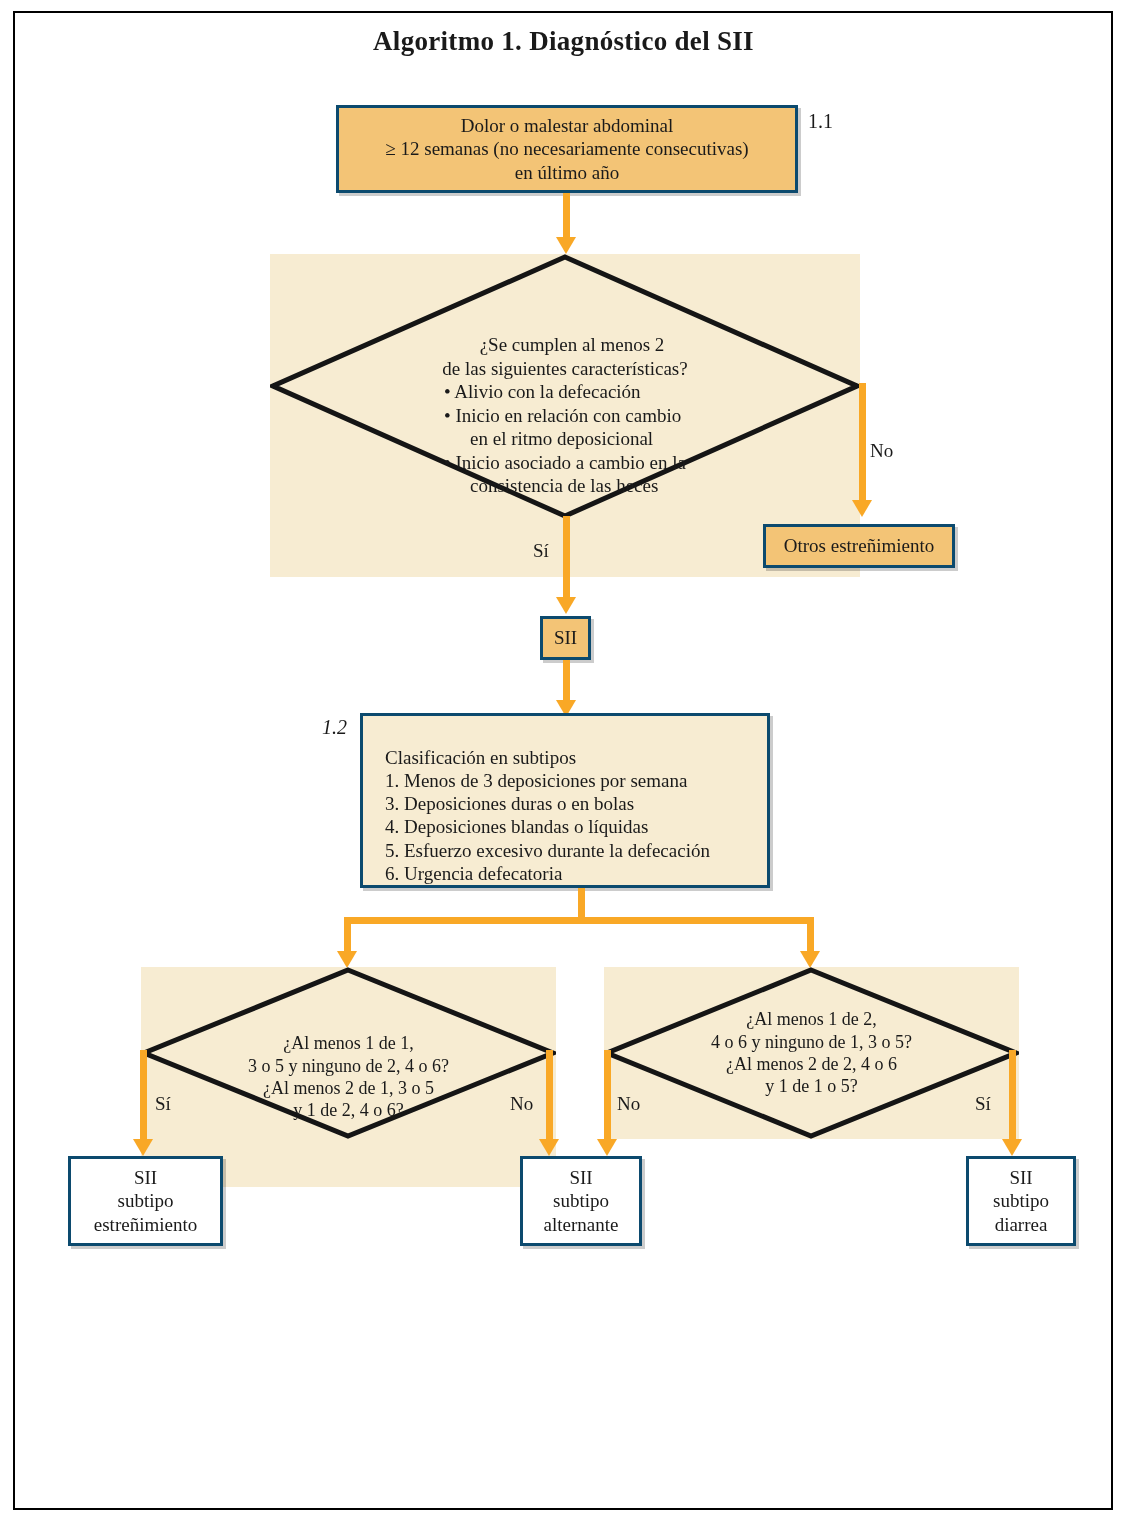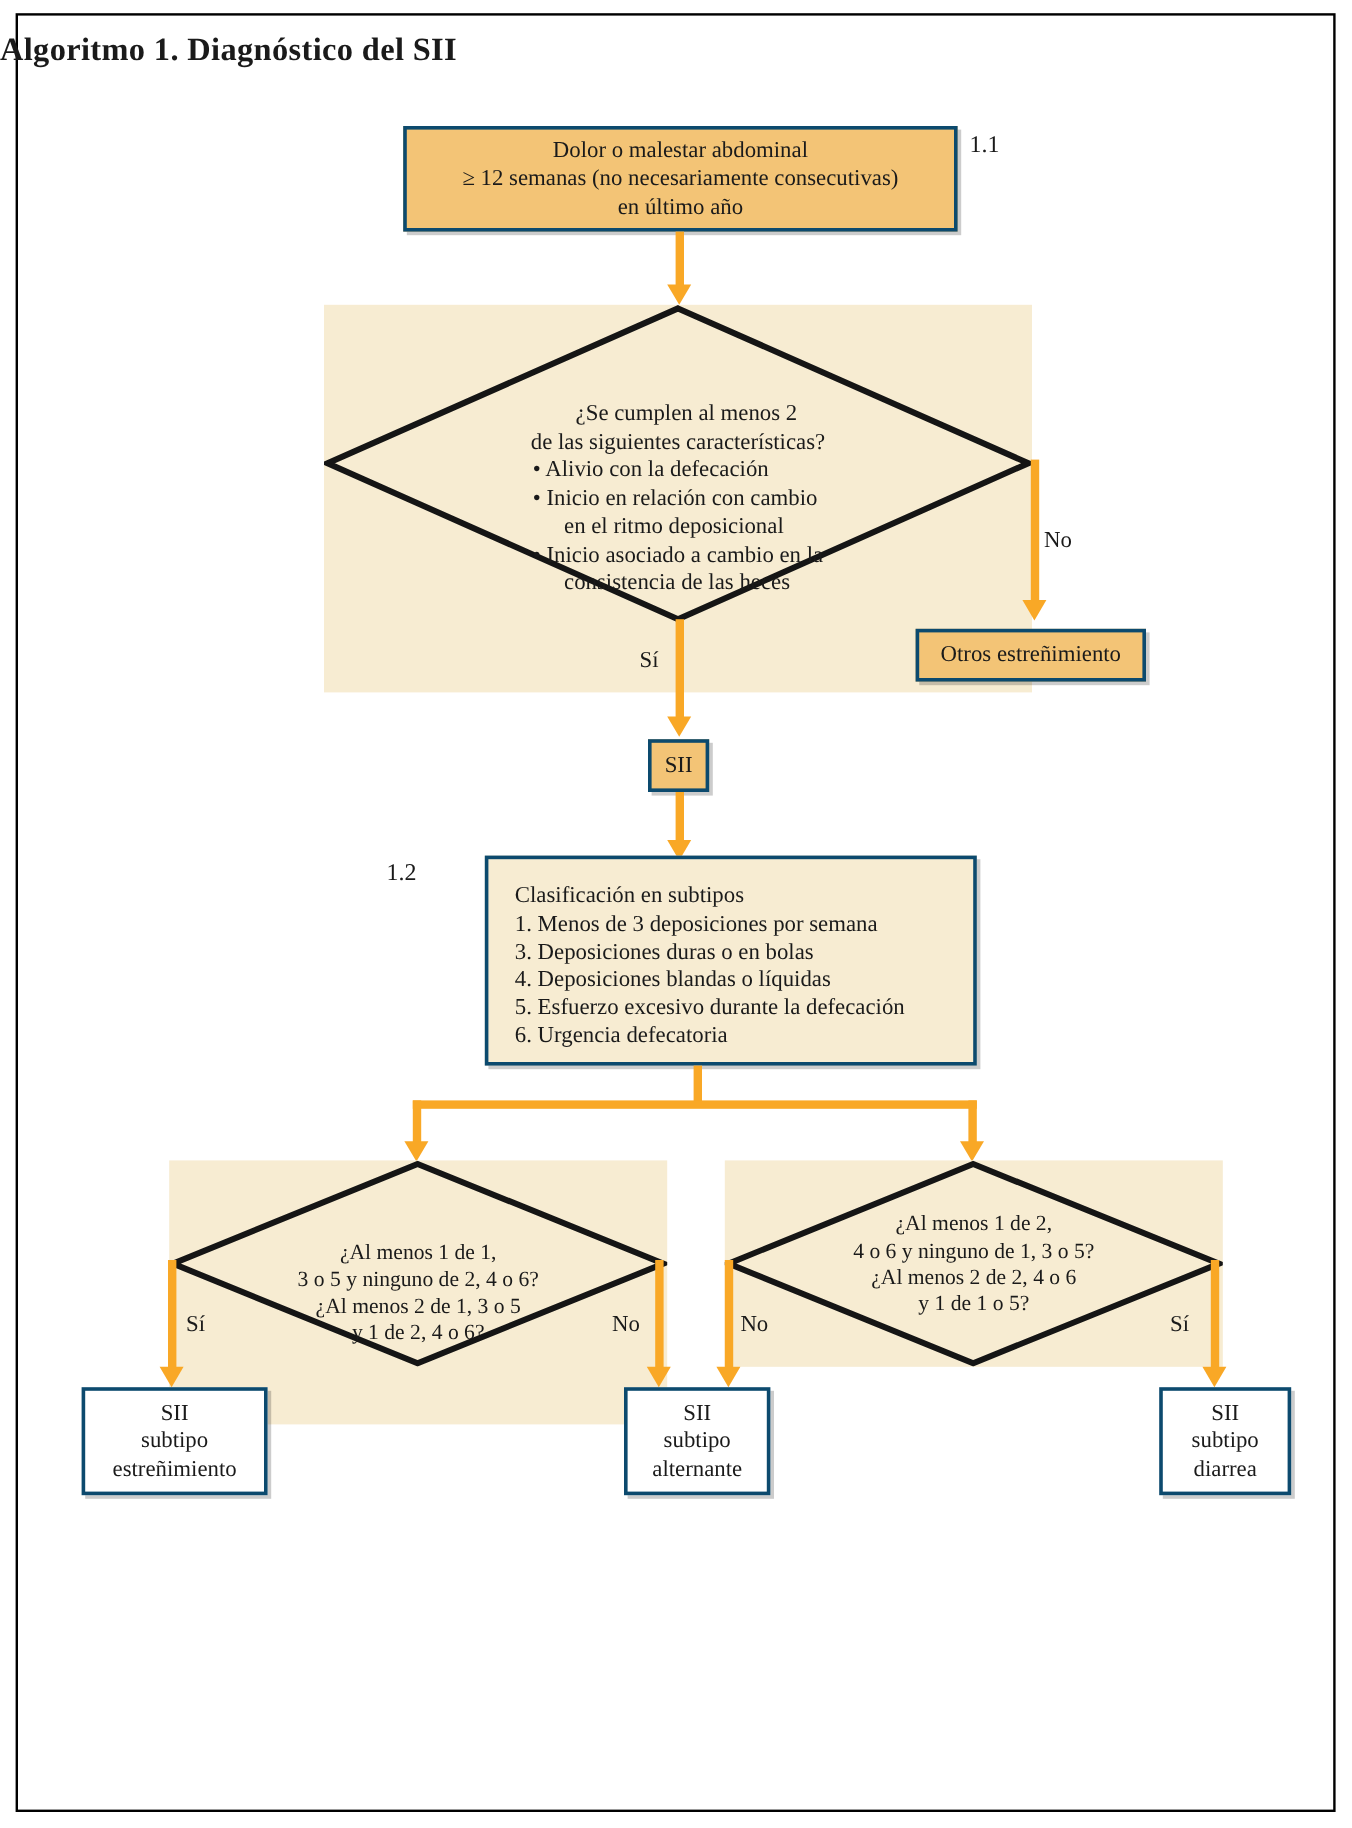--- a/index.html
+++ b/index.html
@@ -18,21 +18,21 @@
     position:absolute;
     left:13px; top:11px;
     width:1100px; height:1499px;
     border:2px solid #000000;
     box-sizing:border-box;
   }
   #title{
     position:absolute;
     left:0; top:26px;
     width:1127px;
-    text-align:left;
+    text-align:center;
     font-size:27px;
     font-weight:bold;
     letter-spacing:.3px;
   }
 
   .node{
     position:absolute;
     box-sizing:border-box;
     display:flex;
     align-items:center;
@@ -149,23 +149,23 @@
   <div class="arrow-down" style="left:556px; top:597px;"></div>
   <div class="edge-label" style="left:533px; top:540px;">Sí</div>
 
   <div class="node rect fill-orange shadowed" style="left:540px; top:616px; width:51px; height:44px; font-size:19px;">
     <div>SII</div>
   </div>
 
   <div class="vline" style="left:563px; top:660px; height:44px;"></div>
   <div class="arrow-down" style="left:556px; top:700px;"></div>
 
-  <div class="step-label" style="left:322px; top:716px;">1.2</div>
-
-  <div class="node rect fill-cream shadowed" style="left:360px; top:713px; width:410px; height:175px; align-items:center;margin-left:44px;">
+  <div class="step-label" style="left:322px; top:716px;font-style:italic;">1.2</div>
+
+  <div class="node rect fill-cream shadowed" style="left:360px; top:713px; width:410px; height:175px; align-items:flex-end;">
     <div class="box-body left" style="padding-top:9px;">
       <div>Clasificación en subtipos</div>
       <div>1. Menos de 3 deposiciones por semana</div>
       <div>3. Deposiciones duras o en bolas</div>
       <div>4. Deposiciones blandas o líquidas</div>
       <div>5. Esfuerzo excesivo durante la defecación</div>
       <div>6. Urgencia defecatoria</div>
     </div>
   </div>
 

